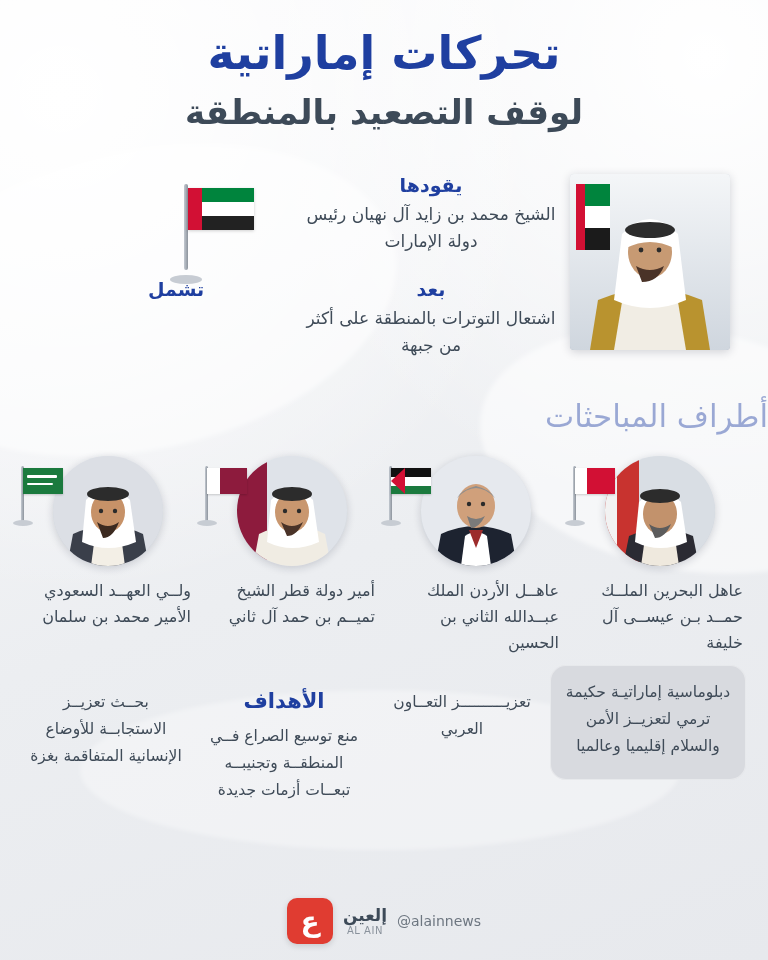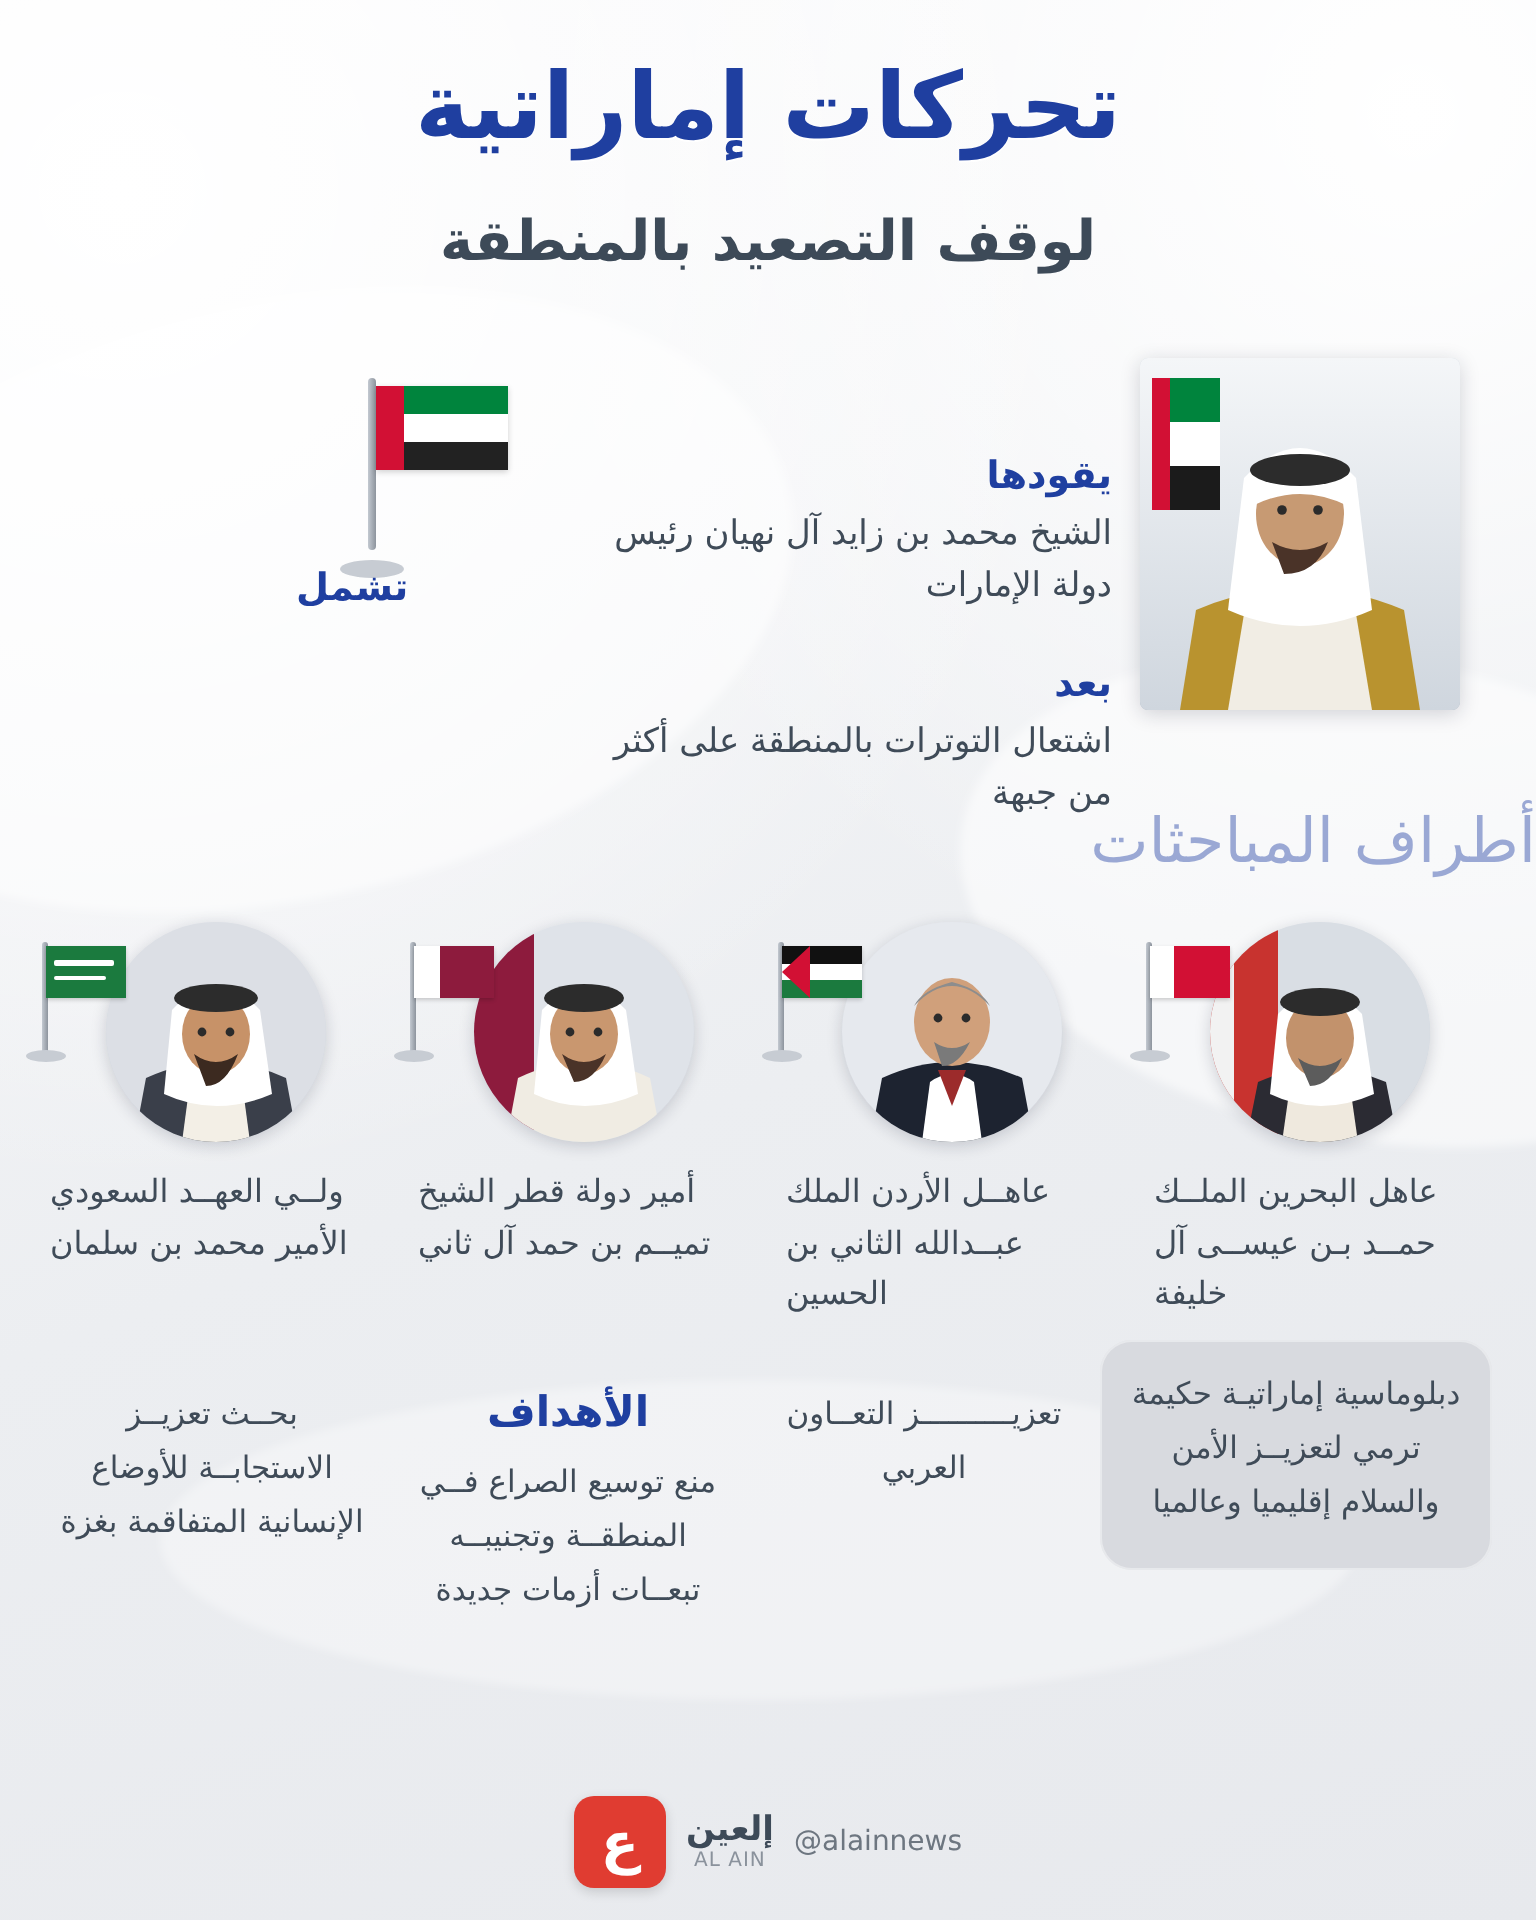--- a/index.html
+++ b/index.html
@@ -40,22 +40,22 @@
   }
   .title-main {
     font-size: 46px;
     font-weight: bold;
     color: #1f3fa0;
     letter-spacing: 0px;
     line-height: 1.12;
     text-shadow: 0 1px 0 #fff;
   }
   .title-sub {
-    margin-top: 24px;
-    font-size: 28px;
+    margin-top: 12px;
+    font-size: 34px;
     font-weight: bold;
     color: #3d4a58;
     line-height: 1.2;
     text-align: center;
   }
 
   
   .top-block {
     position: relative;
     margin-top: 28px;
@@ -72,22 +72,21 @@
     box-shadow: 0 2px 10px rgba(20,30,50,0.18);
     background: linear-gradient(180deg, #cfd6de 0%, #aab4c0 100%);
   }
   .portrait svg { display: block; width: 100%; height: 100%; }
 
   .info-col {
     position: absolute;
     right: 212px;
     top: 8px;
     width: 250px;
-    text-align: right;
-    margin-top: 48px;
+    text-align: center;
   }
   .info-col.second { top: 112px; }
   .info-label {
     font-size: 19px;
     font-weight: bold;
     color: #1f3fa0;
     margin-bottom: 5px;
   }
   .info-text {
     font-size: 17px;
@@ -139,21 +138,21 @@
   }
 
   
   .leaders {
     display: flex;
     justify-content: center;
     gap: 6px;
     margin-top: 22px;
     padding: 0 14px;
   }
-  .leader { width: 178px; text-align: left; position: relative; }
+  .leader { width: 178px; text-align: right; position: relative; }
   .avatar {
     width: 110px; height: 110px;
     margin: 0 auto;
     border-radius: 50%;
     overflow: hidden;
     background: linear-gradient(180deg,#dfe3e9 0%,#b9c1cb 100%);
     box-shadow: 0 2px 8px rgba(20,30,50,0.18);
   }
   .avatar svg { display:block; width:100%; height:100%; }
   .mini-flag {

